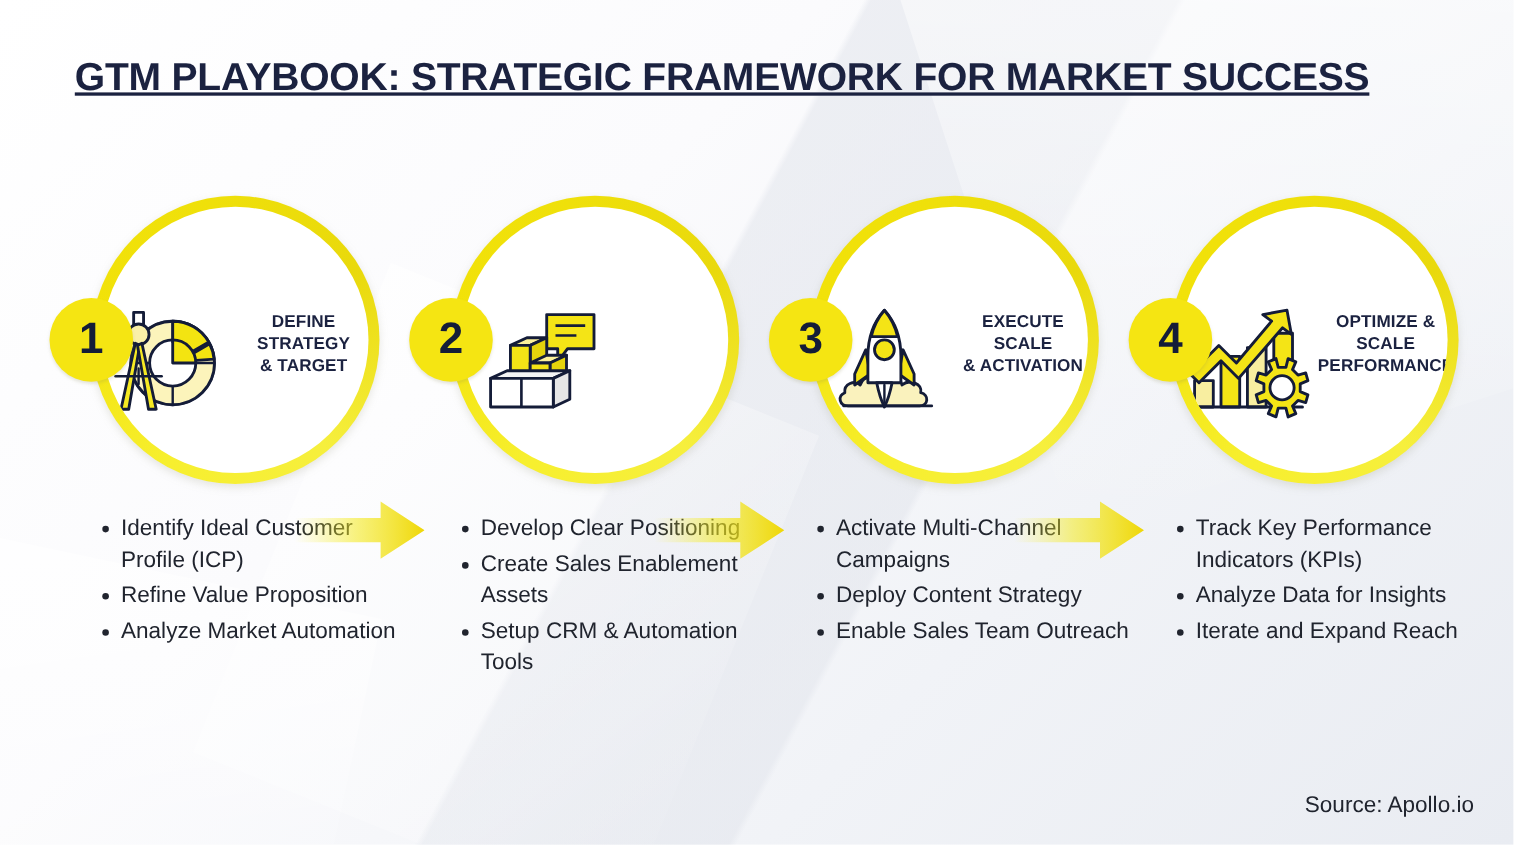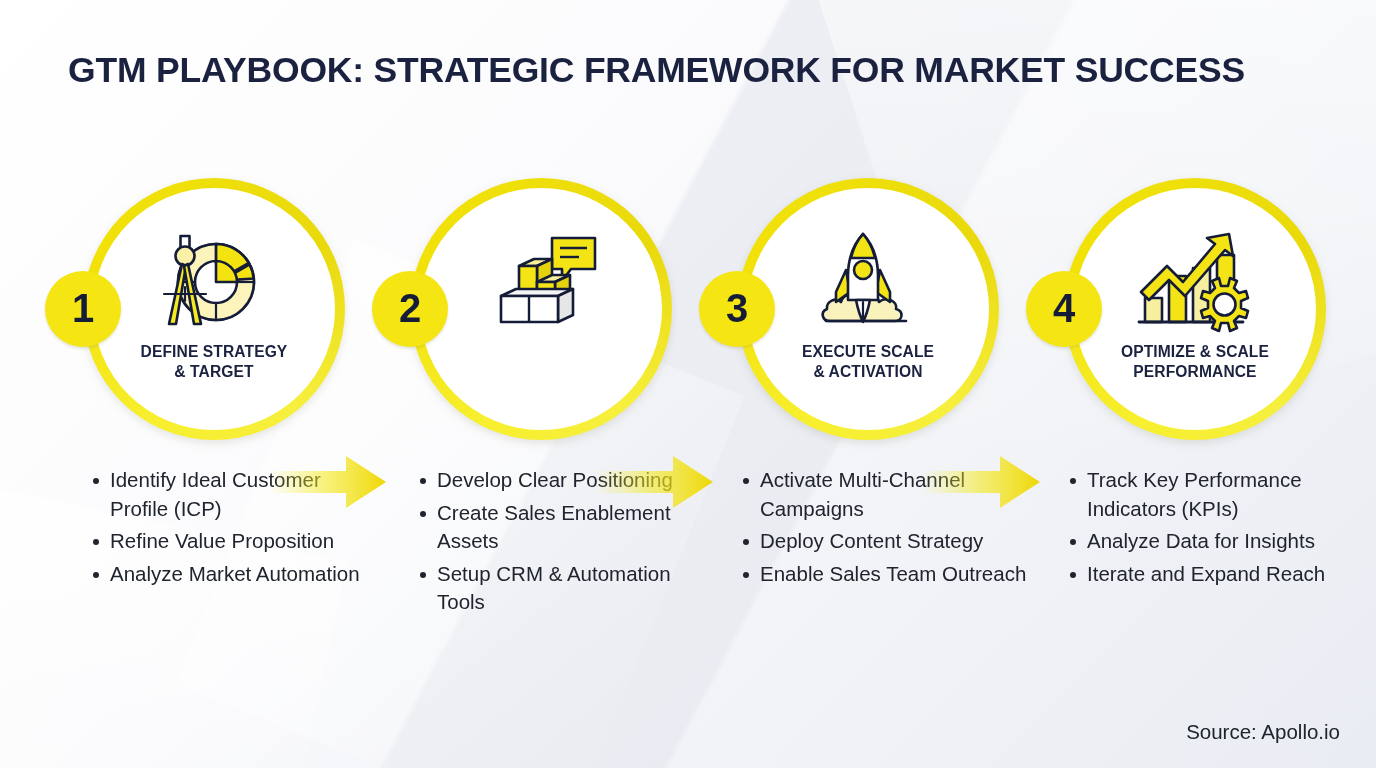--- a/index.html
+++ b/index.html
@@ -60,20 +60,21 @@
   
   .title {
     position: absolute;
     left: 68px;
     top: 50px;
     font-size: 35.5px;
     font-weight: 700;
     letter-spacing: -0.2px;
     color: #1b2240;
     white-space: nowrap;
+    text-decoration: underline;
   }
 
   
   .steps {
     position: absolute;
     left: 0;
     top: 178px;
     width: 1376px;
     height: 268px;
   }
@@ -106,21 +107,21 @@
     border-radius: 50%;
     background: #ffffff;
   }
 
   .step-inner {
     position: absolute;
     left: 10px; top: 10px;
     width: 242px; height: 242px;
     border-radius: 50%;
     display: flex;
-    flex-direction: column;
+    flex-direction: row;
     align-items: center;
     justify-content: flex-start;
     z-index: 3;
     overflow: hidden;
   }
 
   .icon-box {
     margin-top: 42px;
     width: 132px;
     height: 104px;

